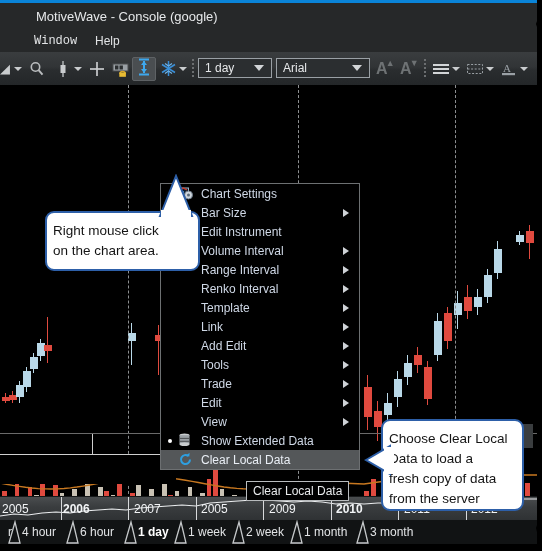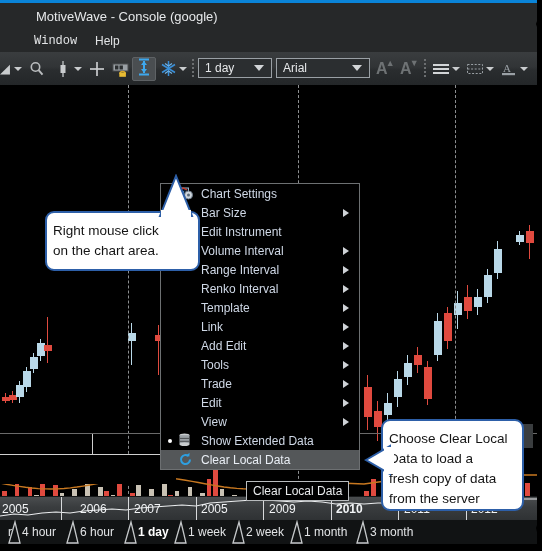--- a/index.html
+++ b/index.html
@@ -516,21 +516,21 @@
         <div class="tick" style="left: 61px;"></div>
         <div class="tick" style="left: 128px;"></div>
         <div class="tick" style="left: 196px;"></div>
         <div class="tick" style="left: 263px;"></div>
         <div class="tick" style="left: 331px;"></div>
         <div class="tick" style="left: 398px;"></div>
         <div class="tick" style="left: 466px;"></div>
       </div>
     <div id="years">
         <div class="yr" style="left: 2px;">2005</div>
-        <div class="yr" style="left: 80px;">2006</div>
+        <div class="yr" style="left: 63px; font-weight: bold;">2006</div>
         <div class="yr" style="left: 134px;">2007</div>
         <div class="yr" style="left: 201px;">2005</div>
         <div class="yr" style="left: 269px;">2009</div>
         <div class="yr" style="left: 336px; font-weight: bold;">2010</div>
         <div class="yr" style="left: 404px;">2011</div>
         <div class="yr" style="left: 471px;">2012</div>
       </div>
   </div>
 
   <div class="tabbar">

